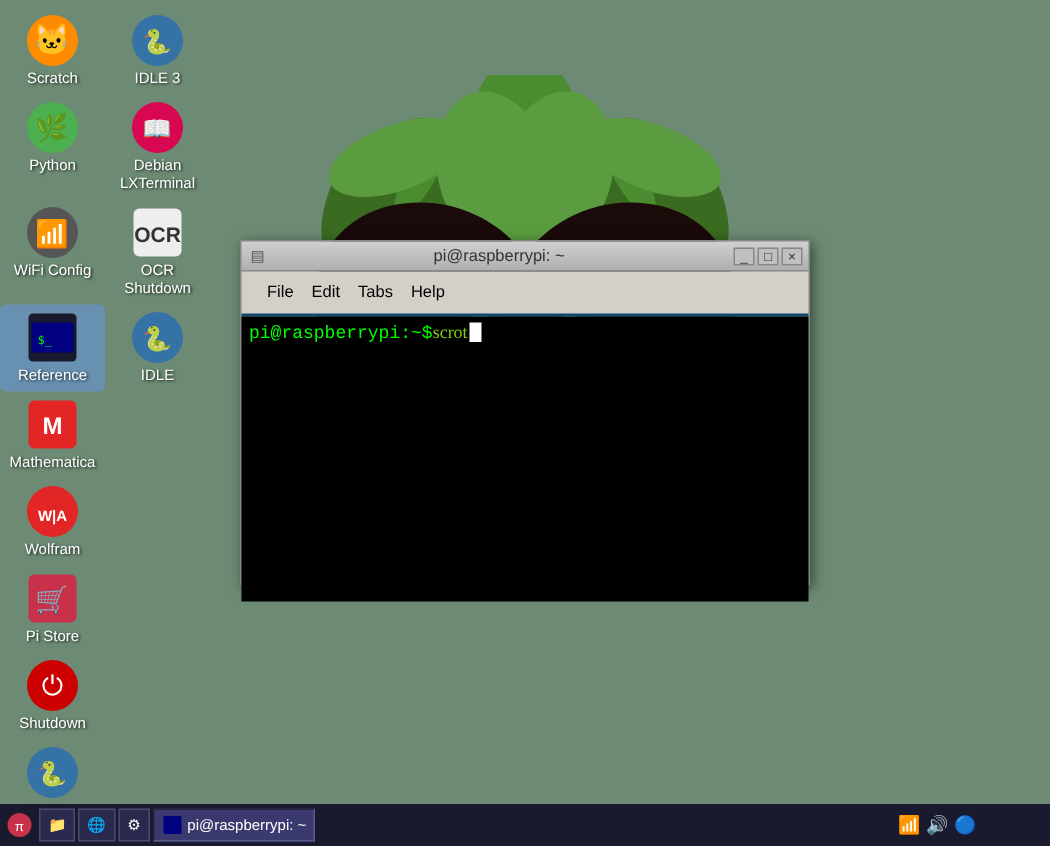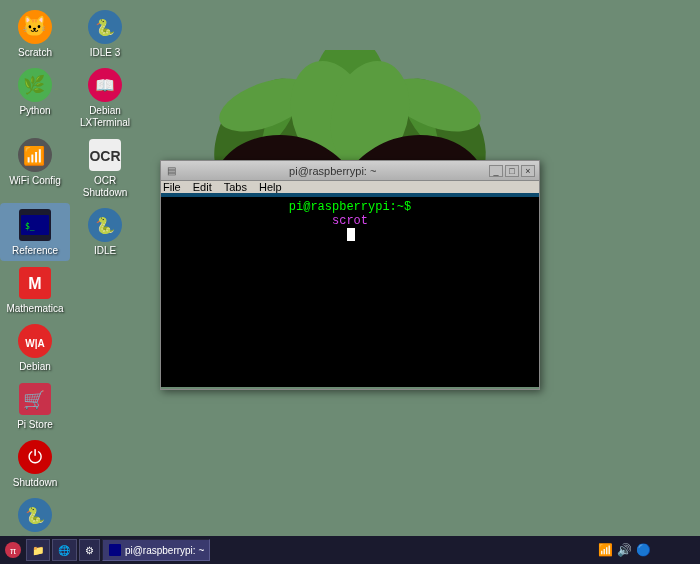--- a/index.html
+++ b/index.html
@@ -116,26 +116,26 @@
       border: 1px solid #888;
       cursor: pointer;
       display: flex;
       align-items: center;
       justify-content: center;
       color: #333;
     }
 
     .terminal-menubar {
       background: #d4d0c8;
-      height: 16px;
-      display: flex;
-      align-items: center;
-      padding: 0 0;
+      height: 30px;
+      display: flex;
+      align-items: center;
+      padding: 0 15px;
       gap: 8px;
-      border-bottom: 4px solid #0c4a6e;
+      border-bottom: 2px solid #0c4a6e;
     }
 
     .terminal-menu-item {
       font-size: 11px;
       color: #000;
       cursor: pointer;
       padding: 0 2px;
     }
 
     .terminal-body {
@@ -145,21 +145,20 @@
       overflow: hidden;
       position: relative;
     }
 
     .terminal-prompt {
       color: #00ff00;
       font-family: 'Courier New', monospace;
       font-size: 12px;
       display: flex;
       align-items: center;
-      flex-direction: column;
     }
 
     .terminal-cursor {
       display: inline-block;
       width: 8px;
       height: 13px;
       background: #fff;
       margin-left: 1px;
       animation: blink 1s infinite;
     }
@@ -380,21 +379,21 @@
   </div>
   <div></div>
 
   <div class="icon-item">
     <div class="icon-img">
       <svg width="36" height="36" viewBox="0 0 36 36">
         <circle cx="18" cy="18" r="17" fill="#e22626"></circle>
         <text x="18" y="24" text-anchor="middle" font-size="10" fill="white" font-weight="bold">W|A</text>
       </svg>
     </div>
-    <span class="icon-label">Debian</span>
+    <span class="icon-label">Wolfram</span>
   </div>
   <div></div>
 
   <div class="icon-item">
     <div class="icon-img">
       <svg width="36" height="36" viewBox="0 0 36 36">
         <rect x="2" y="2" width="32" height="32" rx="4" fill="#c8314a"></rect>
         <text x="18" y="25" text-anchor="middle" font-size="18" fill="white">🛒</text>
       </svg>
     </div>
@@ -437,21 +436,21 @@
   </div>
   <div class="terminal-menubar">
     <span class="terminal-menu-item">File</span>
     <span class="terminal-menu-item">Edit</span>
     <span class="terminal-menu-item">Tabs</span>
     <span class="terminal-menu-item">Help</span>
   </div>
   <div class="terminal-body">
     <div class="terminal-prompt">
       <span style="color:#00ff00;">pi@raspberrypi:~$ </span>
-        <span style="color:#d946ef;">scrot</span>
+        <span style="color:#84cc16;font-family:Liberation Serif, serif;">scrot</span>
         <span class="terminal-cursor"></span>
     </div>
   </div>
 </div>
 
 <div class="taskbar">
   <div class="taskbar-start">
     <svg width="18" height="18" viewBox="0 0 18 18">
       <circle cx="9" cy="9" r="8" fill="#c8314a"></circle>
       <text x="9" y="13" text-anchor="middle" font-size="9" fill="white">π</text>

